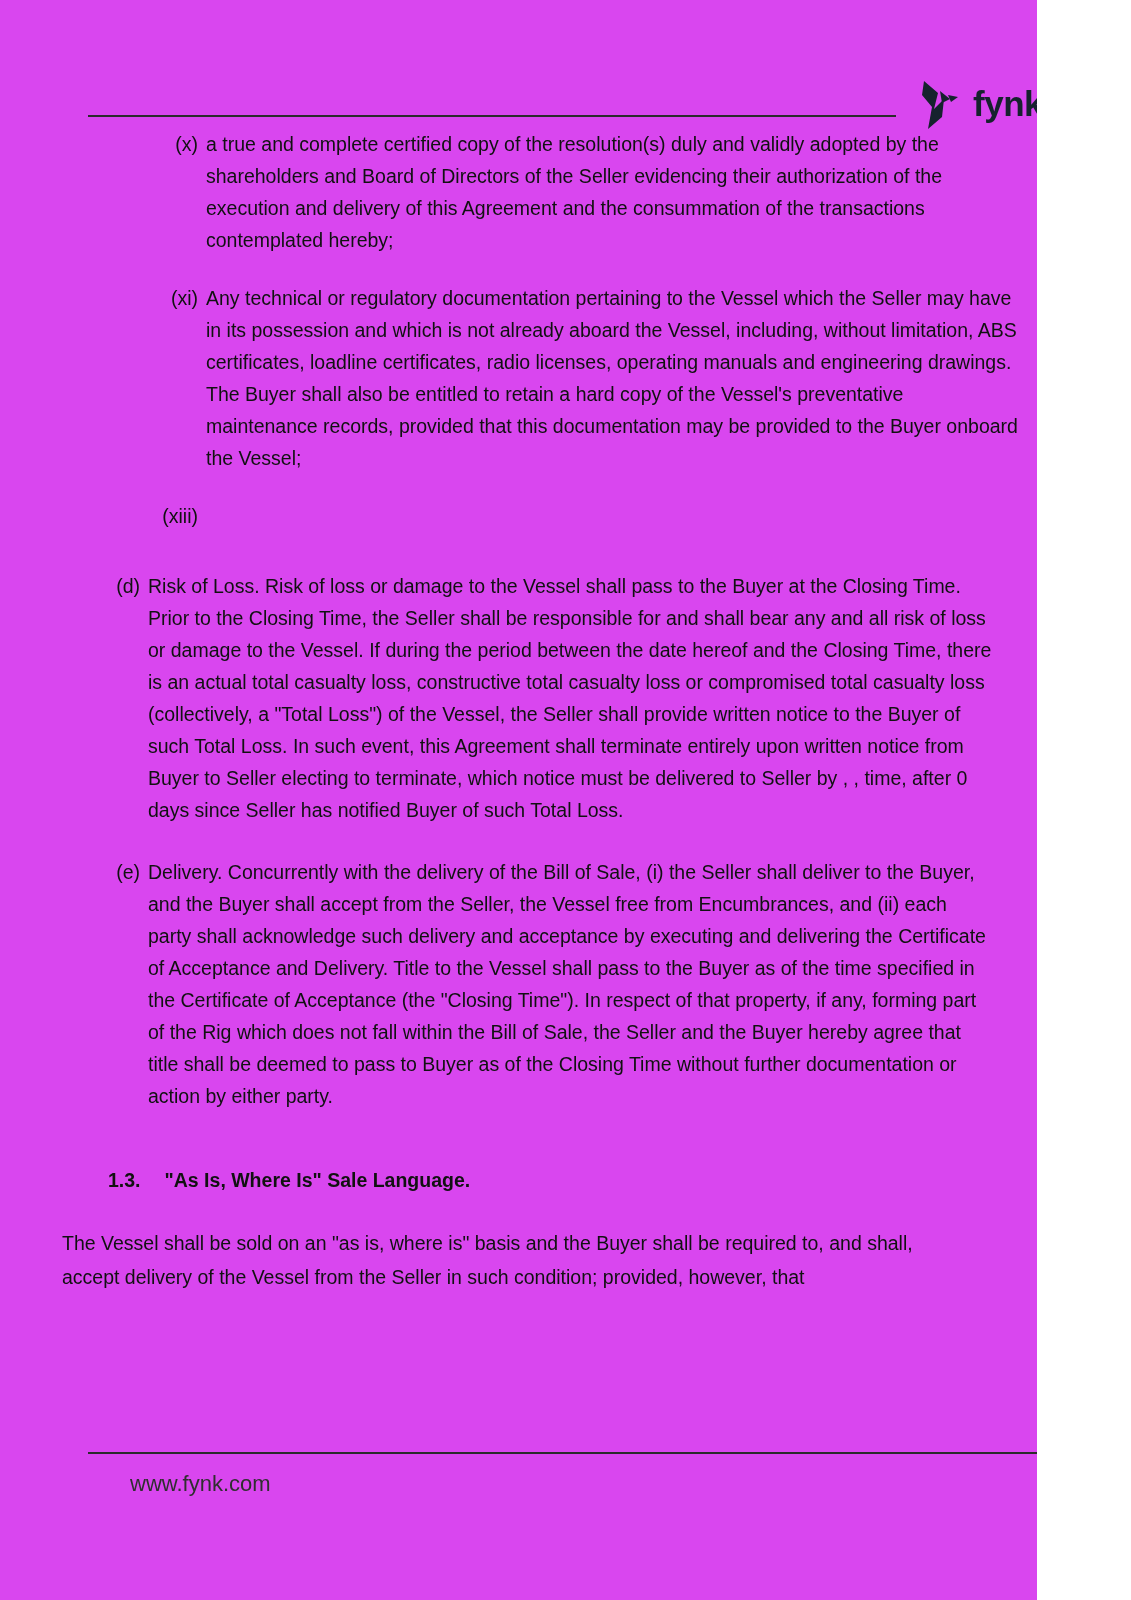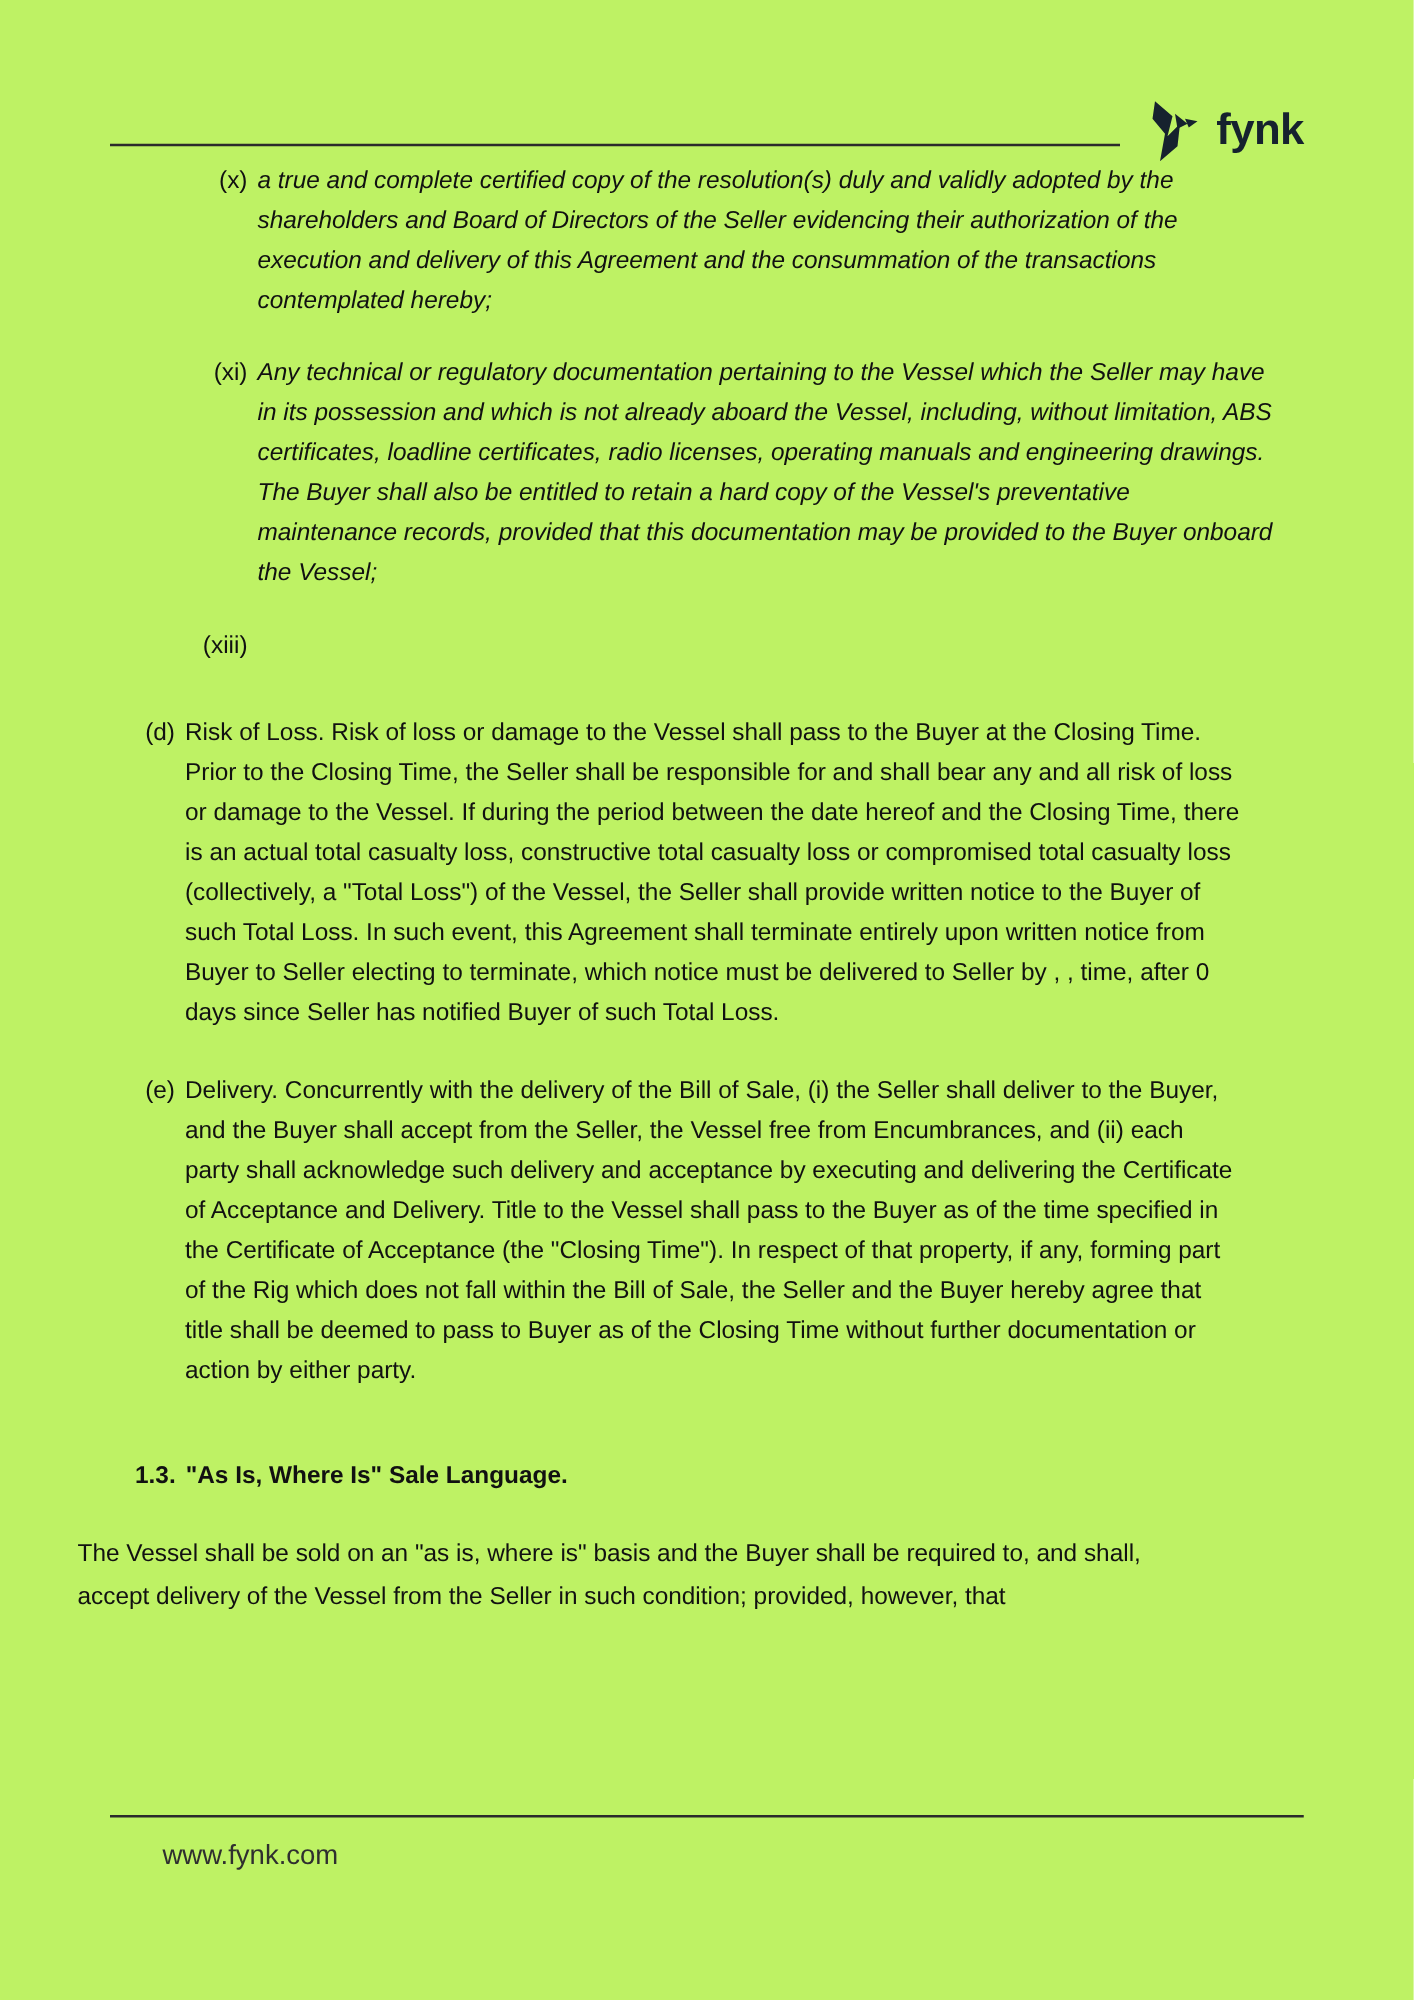--- a/index.html
+++ b/index.html
@@ -2,23 +2,23 @@
 <html><head>
 <meta charset="utf-8">
 <style>
   html, body {
     margin: 0;
     padding: 0;
     background: #ffffff;
   }
   .page {
     position: relative;
-    width: 1131px;
+    width: 1037px;
     height: 1600px;
-    background: #bef264;
+    background: #d946ef;
     font-family: "Liberation Sans", sans-serif;
     color: #111111;
     box-sizing: border-box;
     overflow: hidden;
   }
 
   
   .header {
     position: absolute;
     top: 76px;
@@ -80,21 +80,20 @@
     color: #111111;
     white-space: nowrap;
   }
   .roman-item .text {
     flex: 1 1 auto;
     max-width: 813px;
     font-size: 19.5px;
     line-height: 32px;
     color: #111111;
     text-align: left;
-    font-style: italic;
   }
   .roman-list {
     margin-left: 148px;
   }
 
   
   .letter-list {
     margin-left: 110px;
     margin-top: 38px;
   }
@@ -120,21 +119,21 @@
   }
 
   
   .section-heading {
     margin: 52px 0 0 108px;
     font-size: 19.5px;
     line-height: 32px;
     font-weight: bold;
     color: #111111;
     display: flex;
-    gap: 8px;
+    gap: 24px;
   }
   .section-heading .num {
     flex: 0 0 auto;
   }
 
   .section-body {
     margin: 30px 0 0 62px;
     max-width: 860px;
     font-size: 19.5px;
     line-height: 34px;

